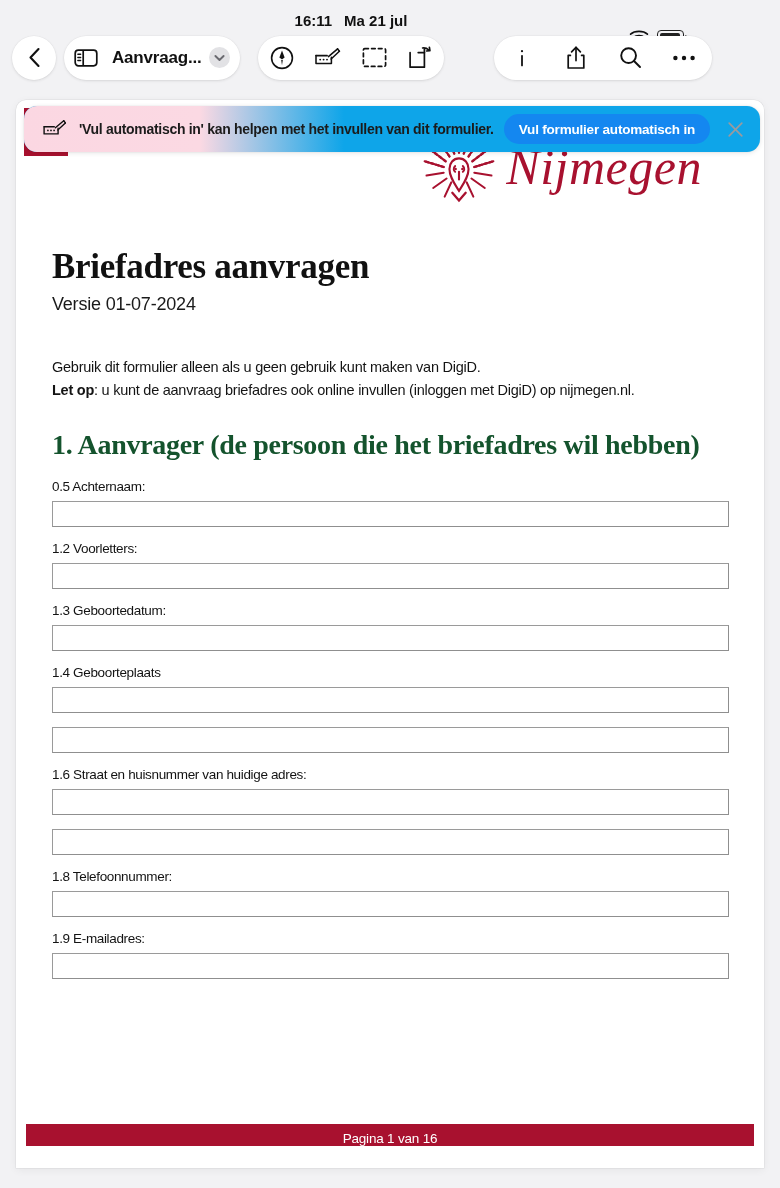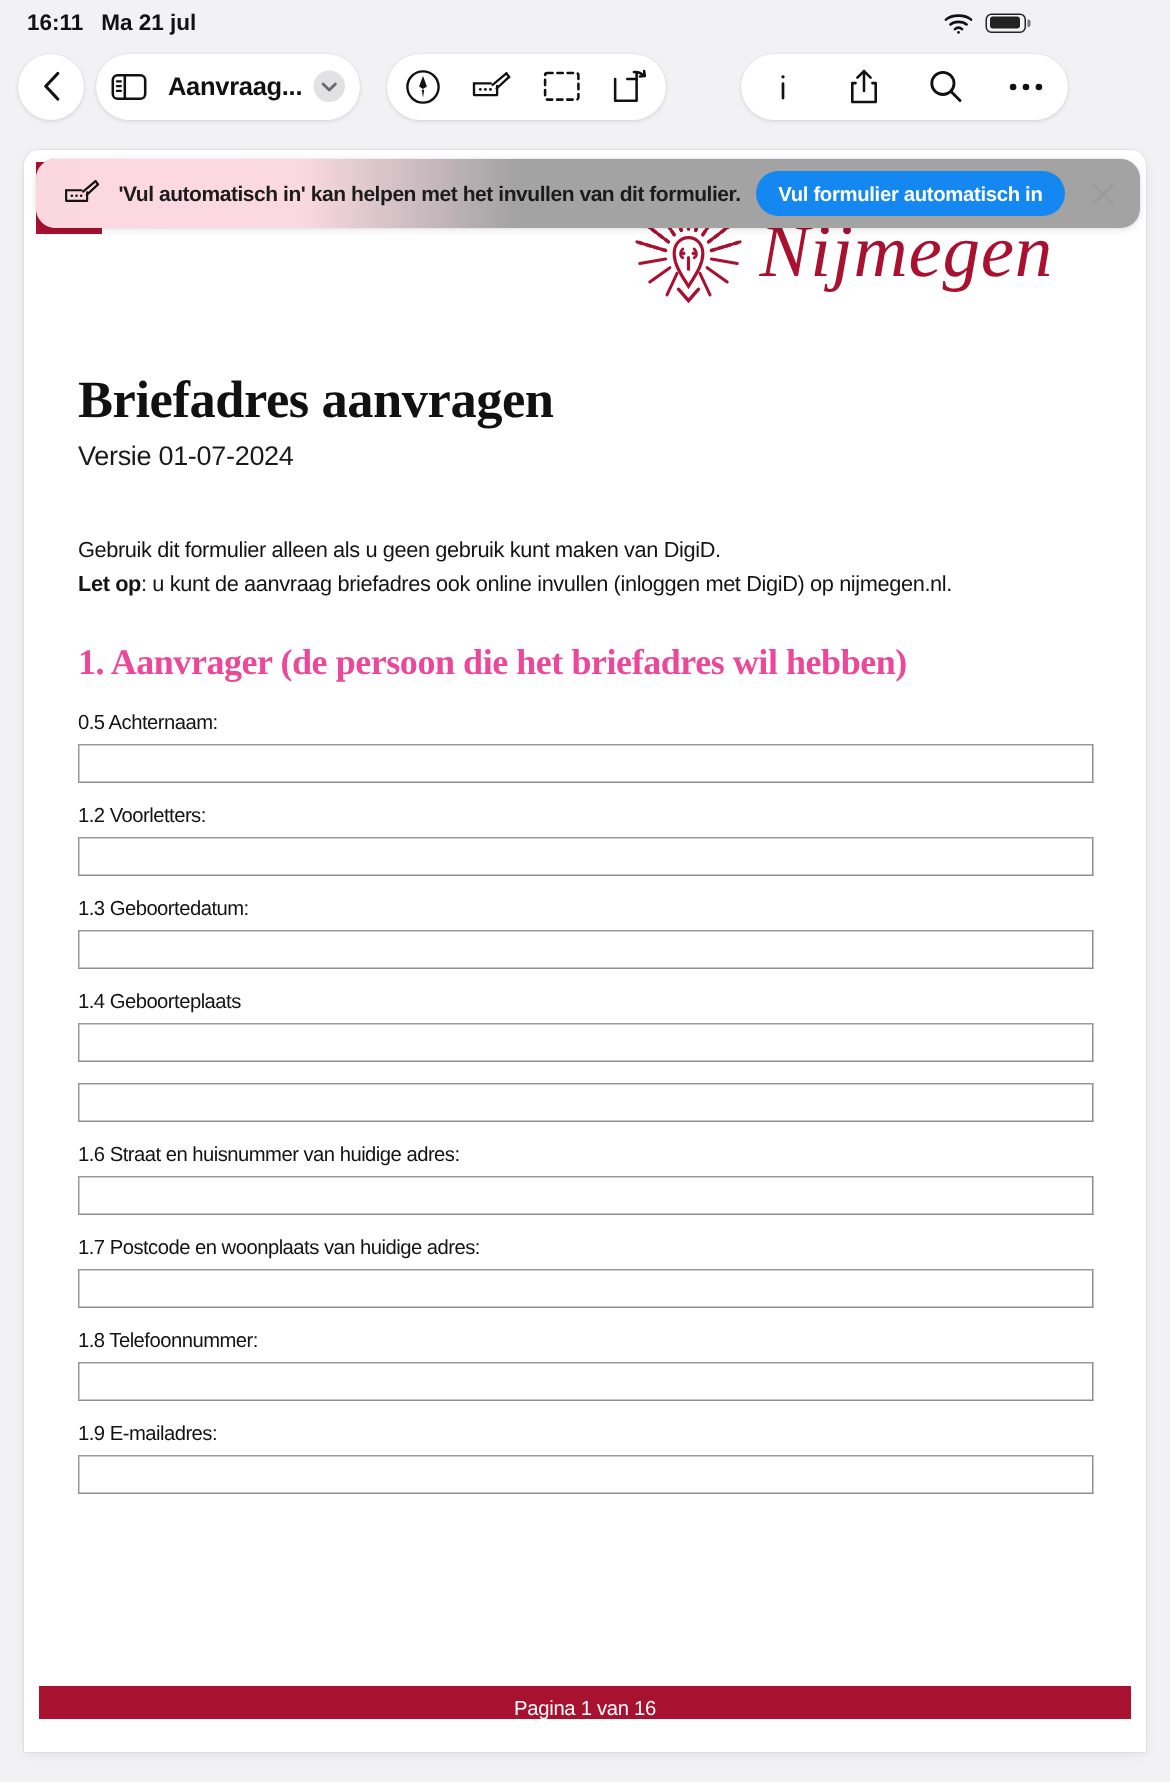--- a/index.html
+++ b/index.html
@@ -6,23 +6,23 @@
   html, body {
     width: 780px; height: 1188px;
     font-family: "Liberation Sans", sans-serif;
     background: #f2f2f4;
     overflow: hidden;
   }
   #root { position: relative; width: 780px; height: 1188px; }
 
   
   .statusbar {
-    position: absolute; top: 0; left: 0; width: 704px; height: 30px;
+    position: absolute; top: 12px; left: 0; width: 704px; height: 30px;
     display: flex; align-items: center; padding: 0 20px 0 18px;
-    font-size: 15px; font-weight: 600; color: #111;
+    font-size: 15px; font-weight: 600; color: #111; flex-direction: column;
   }
   .sb-left { display: flex; align-items: baseline; gap: 12px; }
   .sb-right { margin-left: auto; display: flex; align-items: center; gap: 8px; }
   .wifi-ico { width: 20px; height: 15px; display: block; }
   .batt {
     width: 27px; height: 13px; border: 1.4px solid #222; border-radius: 4px;
     position: relative; display: block;
   }
   .batt::after {
     content: ""; position: absolute; right: -3.6px; top: 3.5px;
@@ -87,21 +87,21 @@
     font-family: "Liberation Serif", serif; font-weight: bold;
     font-size: 35px; color: #111; letter-spacing: -0.3px; line-height: 1.1;
   }
   .doc-version { font-size: 18px; color: #1a1a1a; margin-top: 7px; letter-spacing: -0.2px; }
 
   .doc-note { margin-top: 41px; font-size: 14.5px; color: #141414; line-height: 1.62; letter-spacing: -0.25px; }
   .doc-note b { font-weight: bold; }
 
   .sec-h2 {
     font-family: "Liberation Serif", serif; font-weight: bold;
-    font-size: 24px; color: #ec4899; margin-top: 27px; letter-spacing: -0.3px;
+    font-size: 28px; color: #14532d; margin-top: 27px; letter-spacing: -0.3px;
   }
 
   .fields { margin-top: 18px; }
   .field { margin-bottom: 14px; }
   .field-label {
     font-size: 13.5px; color: #131313; letter-spacing: -0.35px;
     margin-bottom: 7px; display: block;
   }
   .field-input {
     display: block; width: 677px; height: 26px; background: #fff;
@@ -112,21 +112,21 @@
 
   .page-footer {
     position: absolute; left: 10px; right: 10px; bottom: 22px; height: 22px;
     background: #a8112f; display: flex; align-items: flex-end; justify-content: center;
     color: #fff; font-size: 13.5px; letter-spacing: -0.2px;
   }
 
   
   .banner {
     position: absolute; left: 24px; top: 106px; width: 736px; height: 46px;
-    border-radius: 13px; background: #a3a3a3;
+    border-radius: 13px; background: #0ea5e9;
     box-shadow: 0 1px 5px rgba(0,0,0,0.10), 0 0 0 0.5px rgba(0,0,0,0.04);
     display: flex; align-items: center; overflow: hidden;
   }
   .banner-tint {
     position: absolute; left: 0; top: 0; bottom: 0; width: 320px;
     background: linear-gradient(90deg, #fbd7e2 0%, #fbd9e3 55%, rgba(251,217,227,0) 100%);
     pointer-events: none;
   }
   .banner-ico { position: relative; margin-left: 18px; display: flex; align-items: center; }
   .banner-text {
@@ -336,21 +336,20 @@
           <input class="field-input" type="text" value="" style="">
         </div>
         <div class="field">
           <input class="field-input" type="text" value="" style="">
         </div>
         <div class="field">
           <label class="field-label">1.6 Straat en huisnummer van huidige adres:</label>
           <input class="field-input" type="text" value="" style="">
         </div>
         <div class="field">
-          <label class="field-label">1.7 Postcode en woonplaats van huidige adres:</label>
           <input class="field-input" type="text" value="" style="">
         </div>
         <div class="field">
           <label class="field-label">1.8 Telefoonnummer:</label>
           <input class="field-input" type="text" value="" style="">
         </div>
         <div class="field">
           <label class="field-label">1.9 E-mailadres:</label>
           <input class="field-input" type="text" value="" style="">
         </div>

